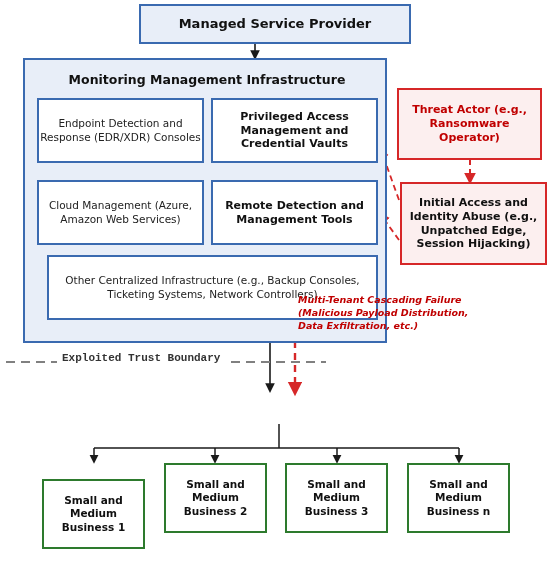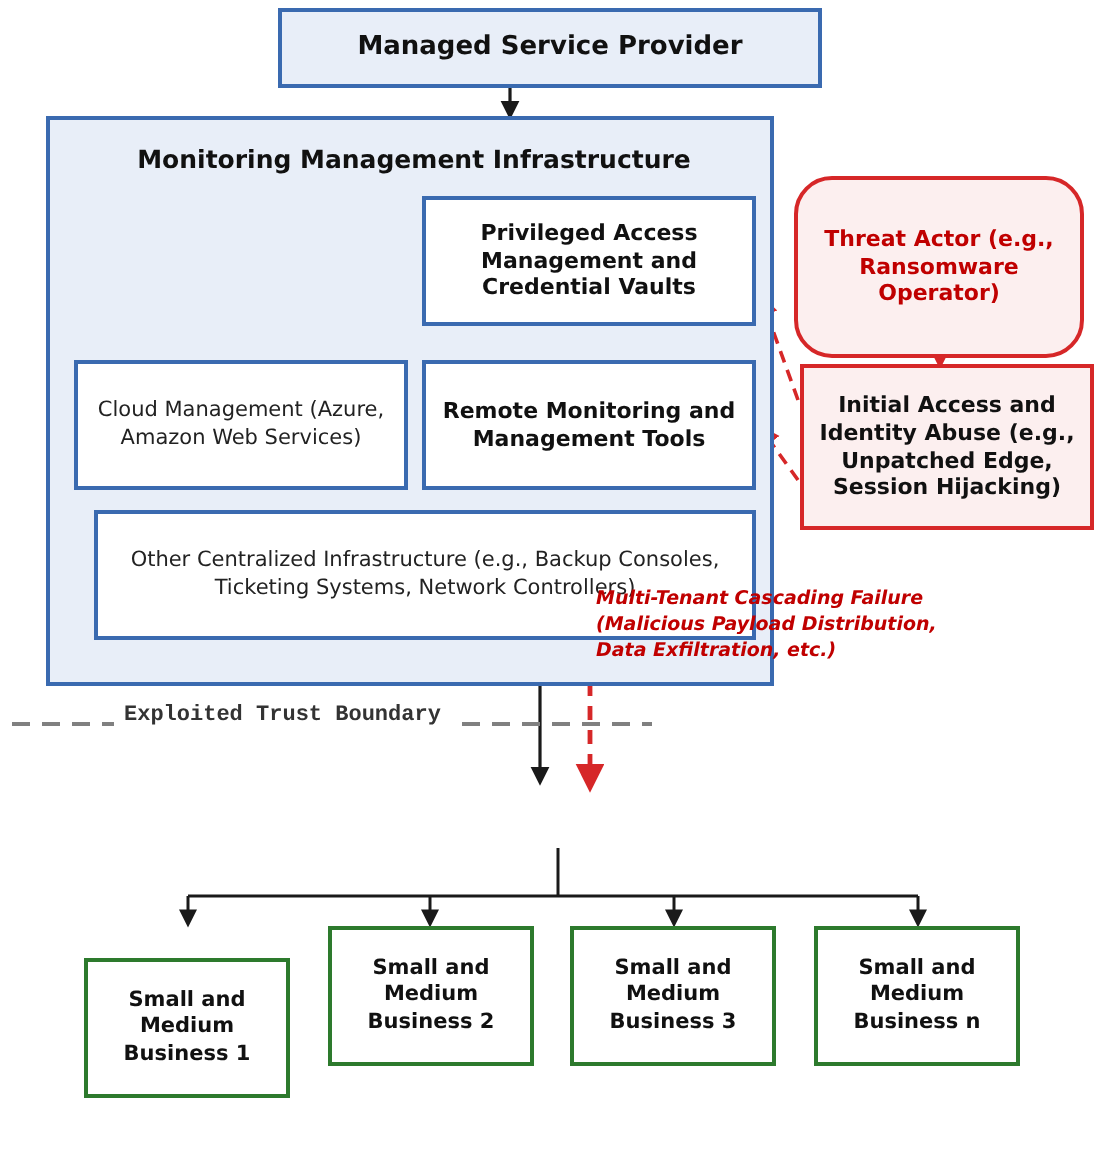--- a/index.html
+++ b/index.html
@@ -62,23 +62,22 @@
   .sub-other{ left: 47px;  top: 255px; width: 331px; height: 65px; }
 
   
   .red-box {
     background: #fcefef;
     border: 2px solid #d62728;
     font-size: 11px;
     font-weight: bold;
   }
   .threat-actor {
-    left: 397px; top: 88px; width: 145px; height: 91px;
+    left: 397px; top: 88px; width: 145px; height: 72px;
     color: #c00000;
-    border-radius: 19px;
   }
   .initial-access {
     left: 400px; top: 182px; width: 147px; height: 83px;
     color: #111111;
   }
 
   
   .client-env {
     left: 17px; top: 381px; width: 524px; height: 184px;
     background: #eaf2ea;
@@ -175,26 +174,27 @@
     <line x1="337" y1="448" x2="337" y2="461" stroke="#1a1a1a" stroke-width="1.5" marker-end="url(#arrowBlack)"></line>
     <line x1="459" y1="448" x2="459" y2="461" stroke="#1a1a1a" stroke-width="1.5" marker-end="url(#arrowBlack)"></line>
   </svg>
 
   <div class="box msp">Managed Service Provider</div>
 
   <div class="box cmi">
     <div class="cmi-title">Monitoring Management Infrastructure</div>
   </div>
 
+  <div class="box sub sub-edr">Endpoint Detection and Response (EDR/XDR) Consoles</div>
 
   <div class="box sub bold sub-pam">Privileged Access Management and Credential Vaults</div>
 
   <div class="box sub sub-cloud">Cloud Management (Azure, Amazon Web Services)</div>
 
-  <div class="box sub bold sub-rmm">Remote Monitoring and Management Tools</div>
+  <div class="box sub bold sub-rmm">Remote Detection and Management Tools</div>
 
   <div class="box sub sub-other">Other Centralized Infrastructure (e.g., Backup Consoles, Ticketing Systems, Network Controllers)</div>
 
   <div class="box red-box threat-actor">Threat Actor (e.g., Ransomware Operator)</div>
 
   <div class="box red-box initial-access">Initial Access and Identity Abuse (e.g., Unpatched Edge, Session Hijacking)</div>
 
   <div class="cascade-label">Multi-Tenant Cascading Failure (Malicious Payload Distribution, Data Exfiltration, etc.)</div>
 
   <div class="boundary-label">Exploited Trust Boundary</div>

